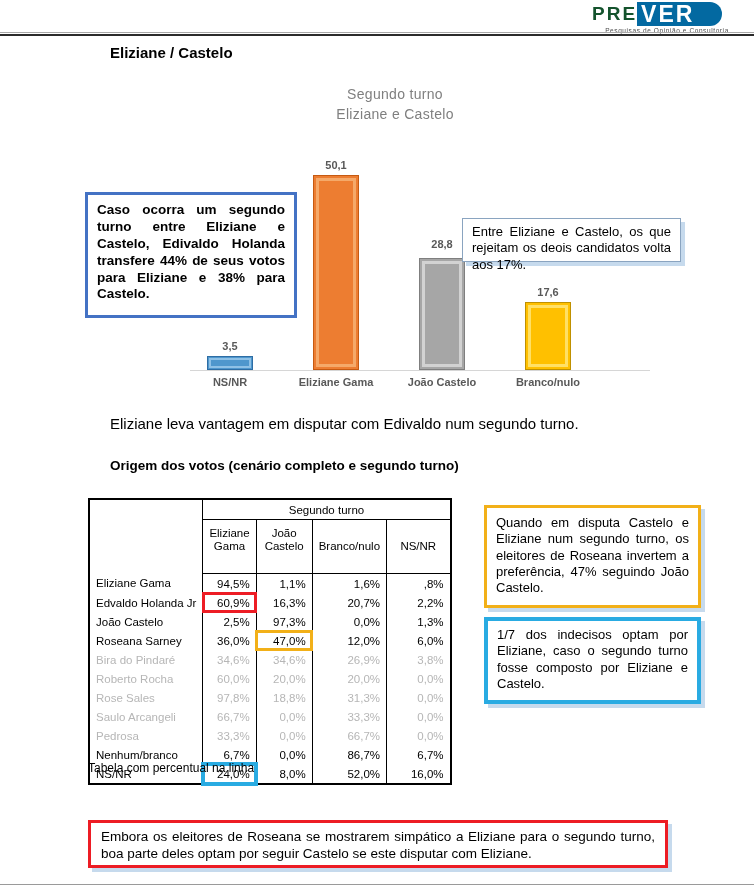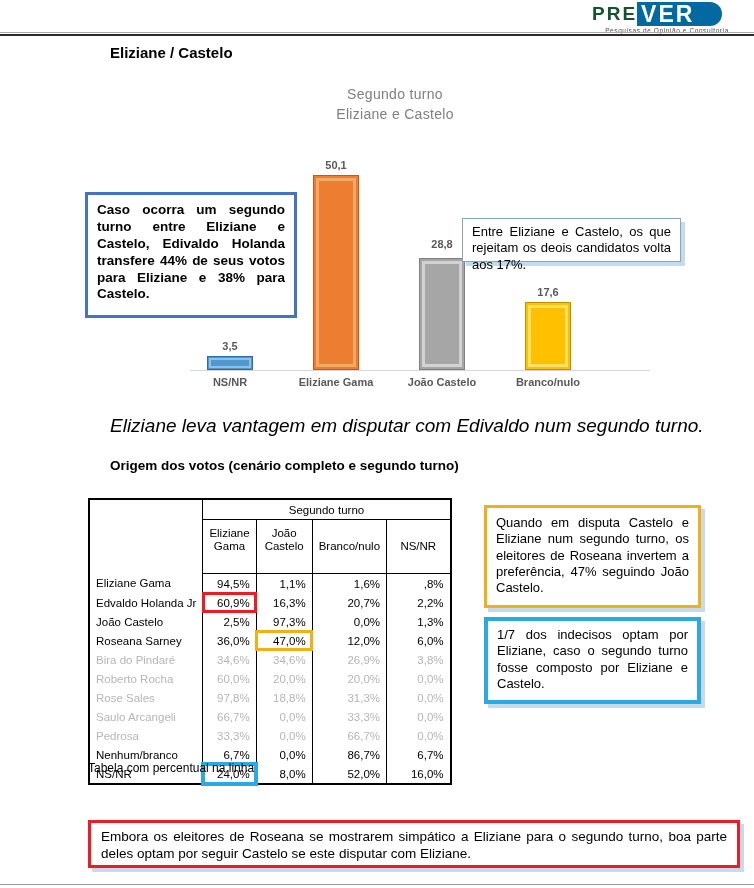--- a/index.html
+++ b/index.html
@@ -35,24 +35,24 @@
   .callout{position:absolute;box-sizing:border-box;background:#fff;text-align:justify;
            font-size:13px;line-height:1.25;}
   .co-transfer{left:85px;top:152px;width:212px;height:126px;border:3px solid #4472c4;
                font-weight:bold;font-size:13.5px;padding:7px 9px;margin-top:40px;}
   .co-reject{left:462px;top:218px;width:219px;height:44px;border:1px solid #8aa4c0;
              padding:5px 9px;box-shadow:4px 4px 0 rgba(141,181,220,0.5);}
   .co-roseana{left:484px;top:505px;width:217px;height:103px;border:3px solid #f2b018;
               padding:7px 9px;box-shadow:4px 4px 0 rgba(141,181,220,0.5);}
   .co-undecided{left:484px;top:617px;width:217px;height:87px;border:4px solid #29abe2;
                 padding:6px 9px;box-shadow:4px 4px 0 rgba(141,181,220,0.5);}
-  .co-conclusion{left:88px;top:820px;width:652px;height:48px;border:3px solid #ed1c24;
+  .co-conclusion{left:88px;top:820px;width:580px;height:48px;border:3px solid #ed1c24;
                  padding:6px 10px;font-size:13.5px;box-shadow:4px 4px 0 rgba(141,181,220,0.5);}
 
-  .chart-caption{position:absolute;left:110px;top:415px;font-size:19px;font-style:italic;}
+  .chart-caption{position:absolute;left:110px;top:415px;font-size:15px;}
   .section-heading{position:absolute;left:110px;top:458px;font-size:13.5px;font-weight:bold;margin:0;}
 
   
   .tbl-wrap{position:absolute;left:88px;top:498px;}
   table.origin{border-collapse:collapse;border:2px solid #000;table-layout:fixed;}
   table.origin th,table.origin td{font-size:11.5px;font-weight:normal;padding:0 6px;height:19px;
                                   overflow:hidden;white-space:nowrap;}
   .col-label{width:106px;}
   .col-d0{width:50px;}.col-d1{width:56px;}.col-d2{width:72px;}.col-d3{width:64px;}
   th.group{border-bottom:1px solid #000;text-align:center;font-size:11.5px;height:17px;}

